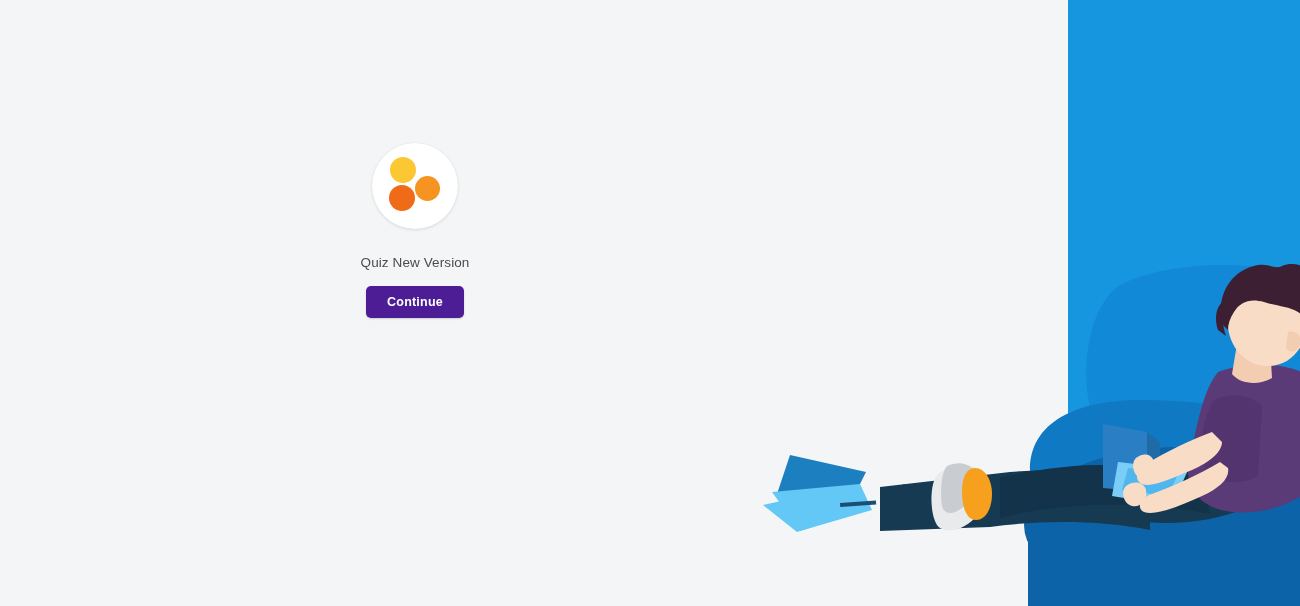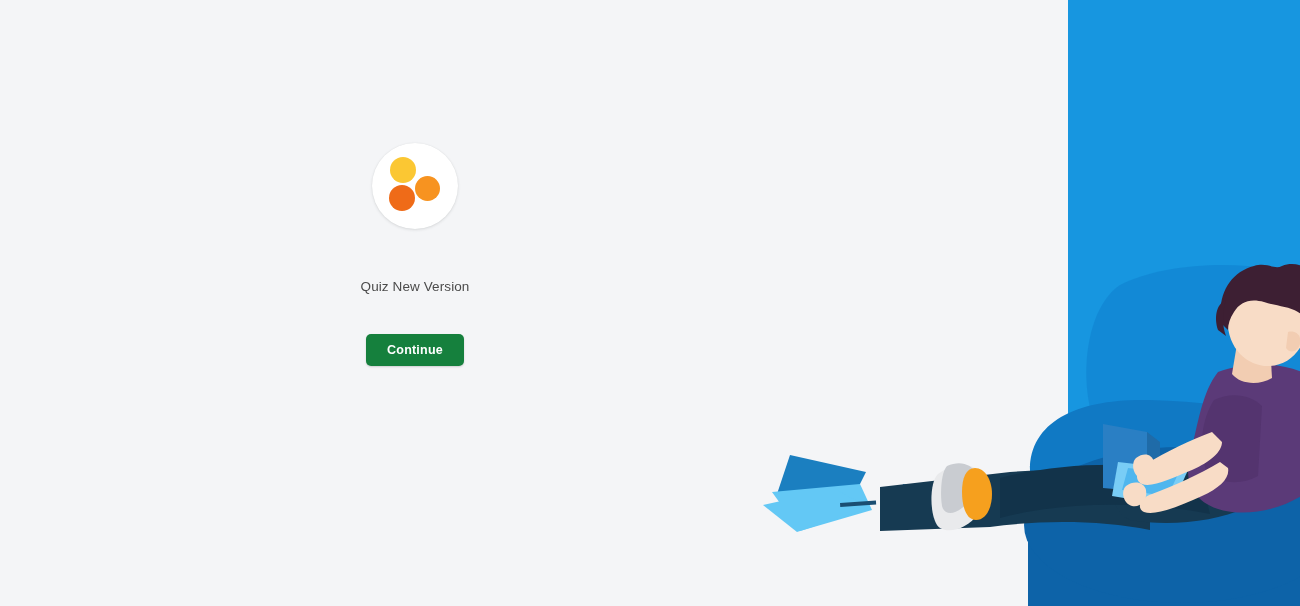--- a/index.html
+++ b/index.html
@@ -40,21 +40,20 @@
   
   #center-column {
     position: absolute;
     left: 0;
     top: 0;
     width: 830px;
     height: 606px;
     display: flex;
     flex-direction: column;
     align-items: center;
-    gap: 24px;
   }
 
   #project-logo {
     margin-top: 143px;
     width: 86px;
     height: 86px;
     border-radius: 50%;
     background: #ffffff;
     box-shadow: 0 1px 3px rgba(60,64,67,0.14), 0 0 1px rgba(60,64,67,0.10);
     position: relative;
@@ -88,21 +87,21 @@
     flex: none;
   }
   #status-check svg { display: block; }
   #status-text {
     font-size: 13.5px;
     color: #17a086;
   }
 
   #continue-button {
     margin-top: 16px;
-    background: #15803d;
+    background: #4c1d95;
     color: #ffffff;
     border: none;
     border-radius: 5px;
     font-family: "Liberation Sans", sans-serif;
     font-size: 12.5px;
     font-weight: bold;
     letter-spacing: .2px;
     padding: 9px 21px;
     cursor: pointer;
     box-shadow: 0 1px 2px rgba(0,0,0,.16);

